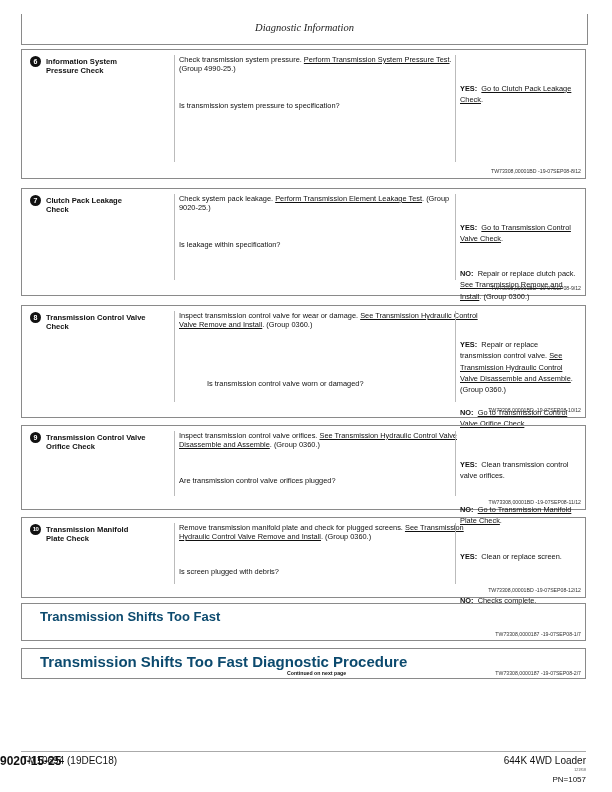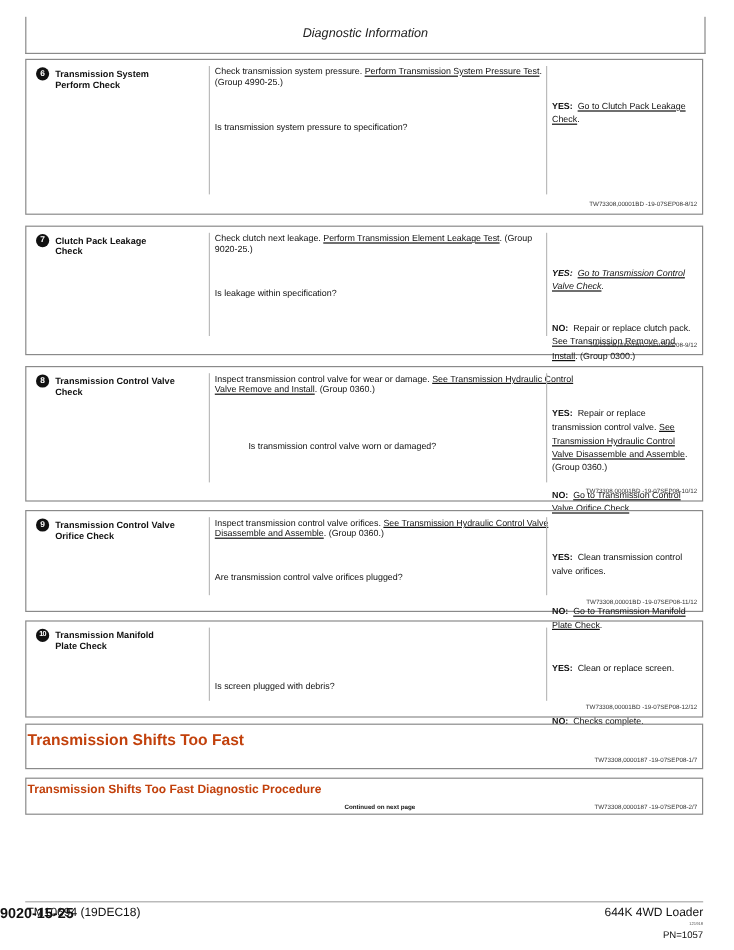--- a/index.html
+++ b/index.html
@@ -1,92 +1,92 @@
 <!DOCTYPE html>
 <html><head>
 <meta charset="utf-8">
 <style>
   html, body { margin: 0; padding: 0; background: #ffffff; }
   body { width: 612px; height: 792px; position: relative; overflow: hidden;
          font-family: "Liberation Sans", sans-serif; color: #111; }
   .page-header { position: absolute; left: 21px; top: 14px; width: 565px; height: 30px;
-                 border-left: 1px solid #8a8a8a; border-right: 1px solid #8a8a8a; border-bottom: 1px solid #8a8a8a; }
+                 border-left: 1px solid #8a8a8a; border-right: 1px solid #8a8a8a; border-bottom: 1px solid #8a8a8a; font-family: Liberation Serif, serif; }
   .page-header-title { position: absolute; left: 0; right: 0; top: 8px; text-align: center;
                        font-style: italic; font-size: 10.5px; color: #222; }
   .step { position: absolute; left: 21px; width: 565px; border: 1px solid #8a8a8a; box-sizing: border-box; }
   .step-left { position: absolute; left: 8px; top: 6px; width: 112px; font-weight: bold; font-size: 7.6px; line-height: 9px; }
   .step-num { position: absolute; left: 0; top: 0; width: 11px; height: 11px; border-radius: 50%;
               background: #111; color: #fff; font-size: 7px; font-weight: bold; text-align: center; line-height: 11px; }
   .step-num.wide { font-size: 6px; letter-spacing: -0.5px; }
   .step-title { position: absolute; left: 16px; top: 1px; width: 100px; }
   .col-mid { position: absolute; left: 120px; top: 5px; width: 313px; border-left: 1px solid #bbb; padding-left: 4px; font-size: 7.4px; line-height: 9px; margin-left: 32px; }
   .col-right { position: absolute; left: 433px; top: 5px; width: 125px; border-left: 1px solid #bbb; padding-left: 4px; font-size: 7.4px; line-height: 11.3px; }
   .q { position: absolute; left: 4px; }
   .ans { position: absolute; left: 4px; width: 118px; margin-top: 28px; }
   .b { font-weight: bold; }
   .u { text-decoration: underline; }
   .ref { position: absolute; right: 4px; font-size: 5.2px; color: #333; }
   .section { position: absolute; left: 21px; width: 565px; border: 1px solid #8a8a8a; box-sizing: border-box; }
-  .section-title { position: absolute; left: 1px; font-weight: bold; color: #c2410c; }
+  .section-title { position: absolute; left: 18px; font-weight: bold; color: #0c4a6e; }
   .continued { position: absolute; font-size: 5.2px; font-weight: bold; }
   .footer-rule { position: absolute; left: 21px; top: 751px; width: 565px; height: 0; border-top: 1.5px solid #aaa; }
   .footer-left { position: absolute; left: 22px; top: 755px; font-size: 10px; }
   .footer-center { position: absolute; left: 0; right: 0; top: 754px; text-align: left; font-size: 12px; font-weight: bold; }
   .footer-right { position: absolute; right: 26px; top: 755px; font-size: 10px; text-align: right; padding-left: 32px; }
   .footer-tiny { position: absolute; right: 26px; top: 768px; font-size: 3.5px; color: #555; }
   .footer-pn { position: absolute; right: 26px; top: 775px; font-size: 8px; }
 </style>
 </head>
 <body>
 
 <div class="page-header">
   <div class="page-header-title">Diagnostic Information</div>
 </div>
 
 <div class="step" style="top:49px;height:130px;">
   <div class="step-left">
     <div class="step-num">6</div>
-    <div class="step-title">Transmission System Perform Check</div>
+    <div class="step-title">Information System Pressure Check</div>
   </div>
   <div class="col-mid" style="height:107px;">
     <div><span>Check transmission system pressure. </span><span class="u">Perform Transmission System Pressure Test</span><span>.</span></div>
     <div>(Group 4990-25.)</div>
     <div class="q" style="top:46px;">Is transmission system pressure to specification?</div>
   </div>
   <div class="col-right" style="height:107px;">
     <div class="ans" style="top:0;"><span class="b">YES:</span>&nbsp; <span class="u">Go to Clutch Pack Leakage Check</span><span>.</span></div>
   </div>
   <div class="ref" style="top:118px;">TW73308,00001BD -19-07SEP08-8/12</div>
 </div>
 
 <div class="step" style="top:188px;height:108px;">
   <div class="step-left">
     <div class="step-num">7</div>
     <div class="step-title">Clutch Pack Leakage Check</div>
   </div>
   <div class="col-mid" style="height:86px;">
-    <div><span>Check clutch next leakage. </span><span class="u">Perform Transmission Element Leakage Test</span><span>. (Group</span></div>
+    <div><span>Check system pack leakage. </span><span class="u">Perform Transmission Element Leakage Test</span><span>. (Group</span></div>
     <div>9020-25.)</div>
     <div class="q" style="top:46px;">Is leakage within specification?</div>
   </div>
   <div class="col-right" style="height:86px;">
-    <div class="ans" style="top:0;font-style:italic;"><span class="b">YES:</span>&nbsp; <span class="u">Go to Transmission Control Valve Check</span><span>.</span></div>
+    <div class="ans" style="top:0;"><span class="b">YES:</span>&nbsp; <span class="u">Go to Transmission Control Valve Check</span><span>.</span></div>
     <div class="ans" style="top:46px;"><span class="b">NO:</span>&nbsp; <span>Repair or replace clutch pack.</span> <span class="u">See Transmission Remove and Install</span><span>. (Group 0300.)</span></div>
   </div>
   <div class="ref" style="top:96px;">TW73308,00001BD -19-07SEP08-9/12</div>
 </div>
 
 <div class="step" style="top:305px;height:113px;">
   <div class="step-left">
     <div class="step-num">8</div>
     <div class="step-title">Transmission Control Valve Check</div>
   </div>
   <div class="col-mid" style="height:91px;">
     <div style="width:300px;"><span>Inspect transmission control valve for wear or damage. </span><span class="u">See Transmission Hydraulic Control Valve Remove and Install</span><span>. (Group 0360.)</span></div>
-    <div class="q" style="top:56px;padding-left:28px;">Is transmission control valve worn or damaged?</div>
+    <div class="q" style="top:68px;padding-left:28px;">Is transmission control valve worn or damaged?</div>
   </div>
   <div class="col-right" style="height:91px;">
     <div class="ans" style="top:0;"><span class="b">YES:</span>&nbsp; <span>Repair or replace transmission control valve.</span> <span class="u">See Transmission Hydraulic Control Valve Disassemble and Assemble</span><span>. (Group 0360.)</span></div>
     <div class="ans" style="top:68px;"><span class="b">NO:</span>&nbsp; <span class="u">Go to Transmission Control Valve Orifice Check</span><span>.</span></div>
   </div>
   <div class="ref" style="top:101px;">TW73308,00001BD -19-07SEP08-10/12</div>
 </div>
 
 <div class="step" style="top:425px;height:85px;">
   <div class="step-left">
@@ -103,36 +103,37 @@
   </div>
   <div class="ref" style="top:73px;">TW73308,00001BD -19-07SEP08-11/12</div>
 </div>
 
 <div class="step" style="top:517px;height:81px;">
   <div class="step-left">
     <div class="step-num wide">10</div>
     <div class="step-title">Transmission Manifold Plate Check</div>
   </div>
   <div class="col-mid" style="height:61px;">
+    <div style="width:308px;"><span>Remove transmission manifold plate and check for plugged screens. </span><span class="u">See Transmission Hydraulic Control Valve Remove and Install</span><span>. (Group 0360.)</span></div>
     <div class="q" style="top:44px;">Is screen plugged with debris?</div>
   </div>
   <div class="col-right" style="height:61px;">
     <div class="ans" style="top:0;"><span class="b">YES:</span>&nbsp; <span>Clean or replace screen.</span></div>
     <div class="ans" style="top:44px;"><span class="b">NO:</span>&nbsp; <span>Checks complete.</span></div>
   </div>
   <div class="ref" style="top:69px;">TW73308,00001BD -19-07SEP08-12/12</div>
 </div>
 
 <div class="section" style="top:603px;height:38px;">
   <div class="section-title" style="top:5px;font-size:13px;">Transmission Shifts Too Fast</div>
   <div class="ref" style="top:27px;">TW73308,0000187 -19-07SEP08-1/7</div>
 </div>
 
 <div class="section" style="top:648px;height:31px;">
-  <div class="section-title" style="top:4px;font-size:10px;">Transmission Shifts Too Fast Diagnostic Procedure</div>
+  <div class="section-title" style="top:4px;font-size:15px;">Transmission Shifts Too Fast Diagnostic Procedure</div>
   <div class="continued" style="left:265px;top:21px;">Continued on next page</div>
   <div class="ref" style="top:21px;">TW73308,0000187 -19-07SEP08-2/7</div>
 </div>
 
 <div class="footer-rule"></div>
 <div class="footer-left">TM10694 (19DEC18)</div>
 <div class="footer-center">9020-15-25</div>
 <div class="footer-right">644K 4WD Loader</div>
 <div class="footer-tiny">121918</div>
 <div class="footer-pn">PN=1057</div>

